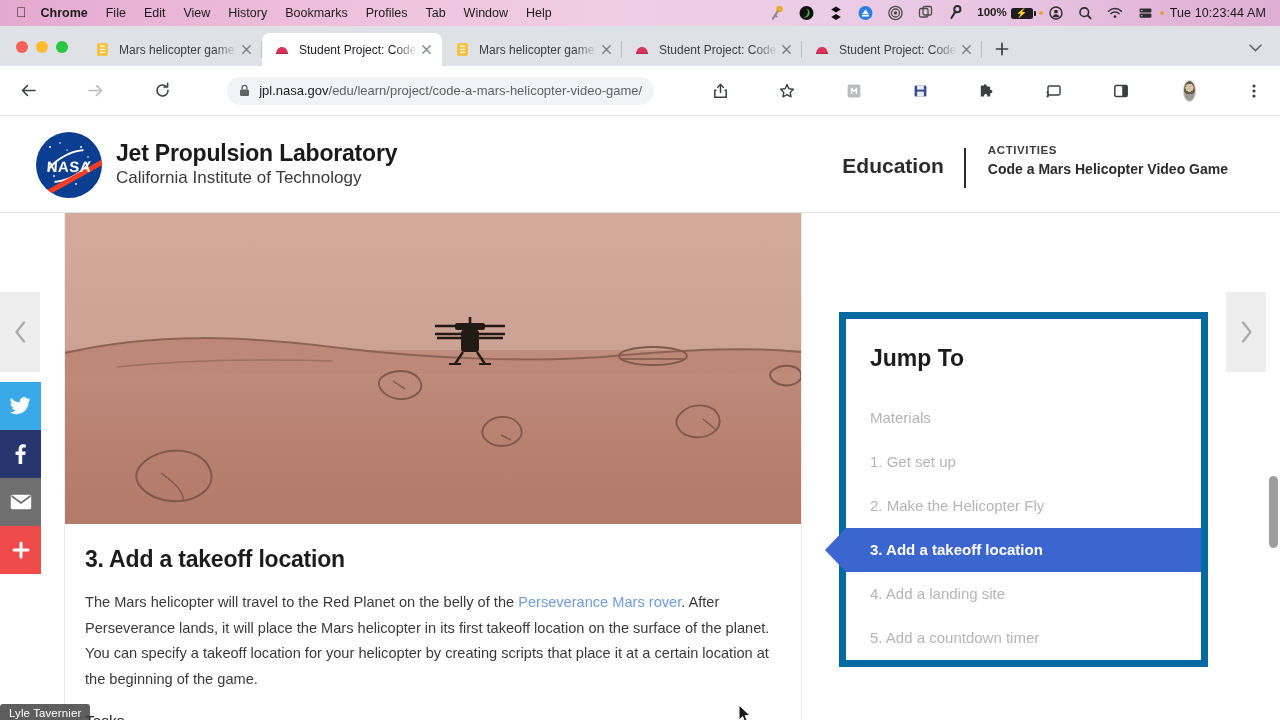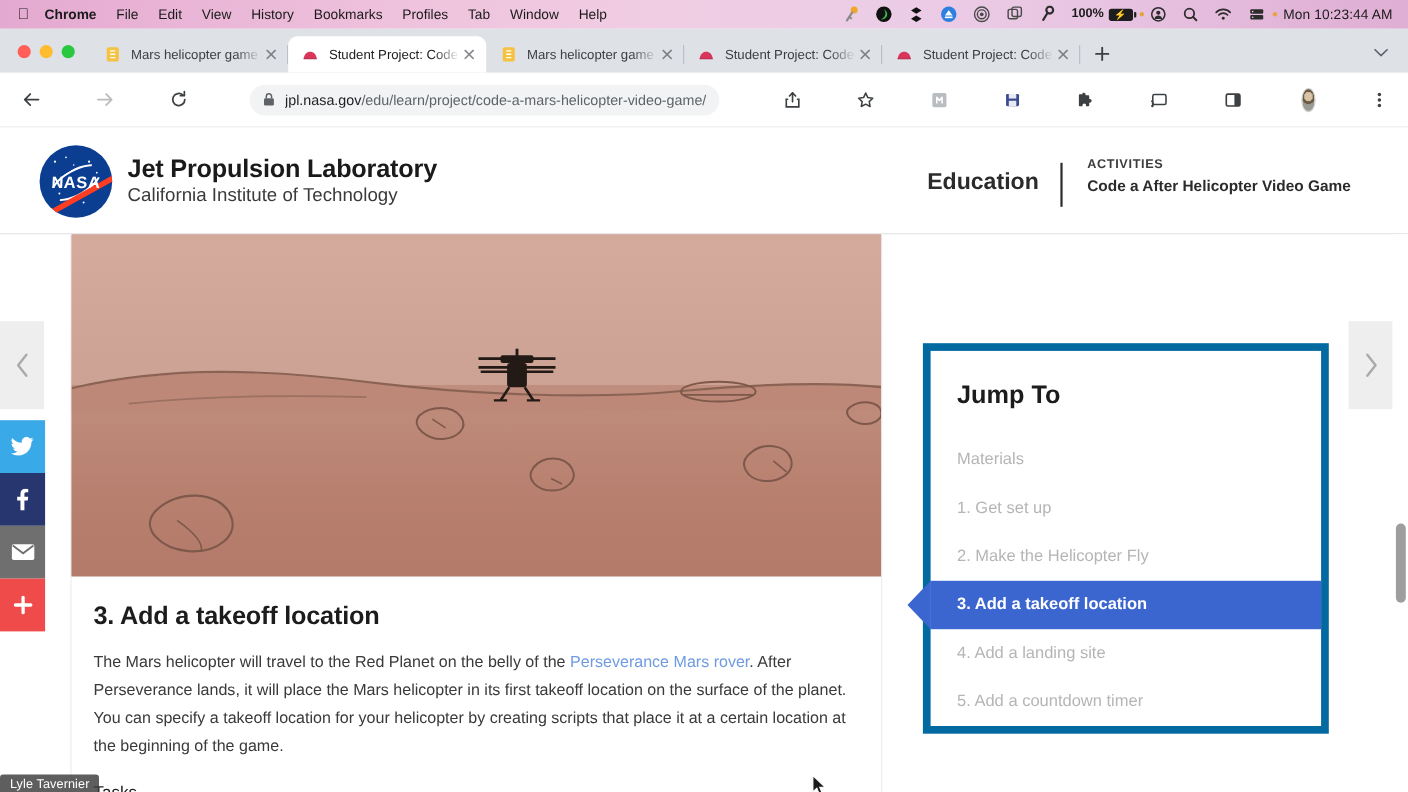--- a/index.html
+++ b/index.html
@@ -344,21 +344,21 @@
   </div>
   <div class="sitem">
     <svg width="15" height="16" viewBox="0 0 15 16">
         <rect x="1.6" y="3.4" width="11.8" height="4.2" rx="1" fill="#2d2d2d"></rect>
         <rect x="1.6" y="8.6" width="11.8" height="4.2" rx="1" fill="#2d2d2d"></rect>
         <circle cx="3.8" cy="5.5" r=".75" fill="#ddd"></circle>
         <circle cx="3.8" cy="10.7" r=".75" fill="#ddd"></circle>
       </svg>
   </div>
   <div class="dotamber" style="margin-left:-8px"></div>
-  <div class="clock">Mon 10:23:44 AM</div>
+  <div class="clock">Tue 10:23:44 AM</div>
 </div>
 
 <div id="chrome-window">
 
   <div id="tabstrip">
     <div class="traffic">
       <span class="tl r"></span>
       <span class="tl y"></span>
       <span class="tl g"></span>
     </div>
@@ -553,21 +553,21 @@
           <div class="l1">Jet Propulsion Laboratory</div>
           <div class="l2">California Institute of Technology</div>
         </div>
       </div>
 
       <div id="header-right">
         <div id="edu-word">Education</div>
         <div id="edu-rule"></div>
         <div id="crumbs">
           <div class="c1">ACTIVITIES</div>
-          <div class="c2">Code a After Helicopter Video Game</div>
+          <div class="c2">Code a Mars Helicopter Video Game</div>
         </div>
       </div>
       <div id="header-rule"></div>
     </div>
 
     <div id="body-cols">
 
       <div id="social">
         <div class="sb tw">
           <svg width="21" height="18" viewBox="0 0 21 18">

